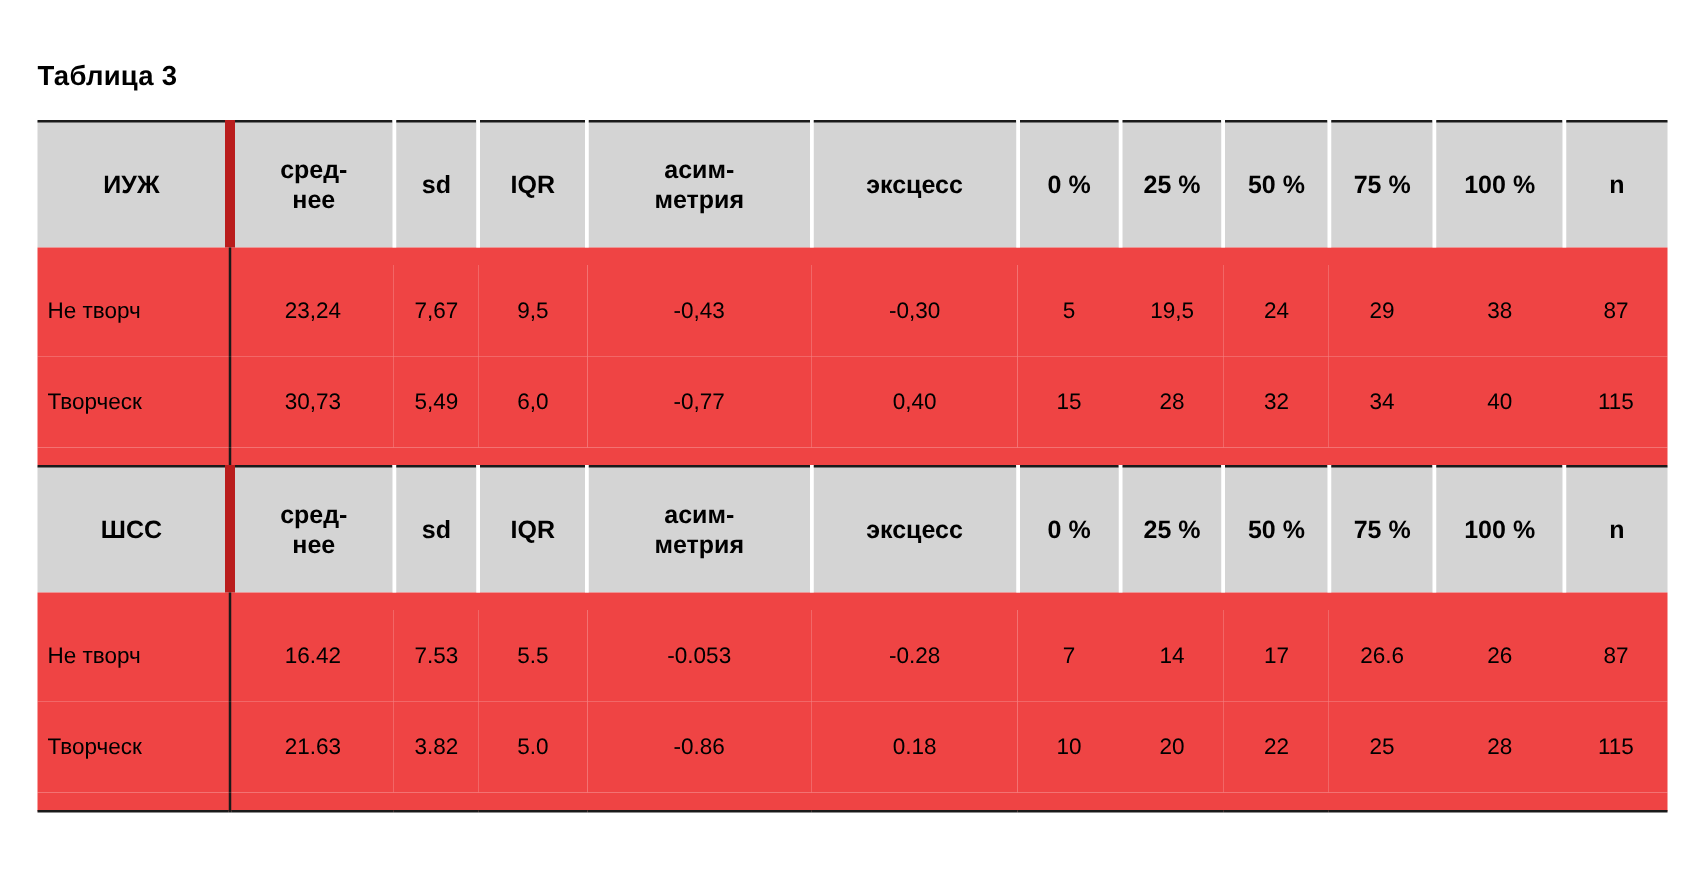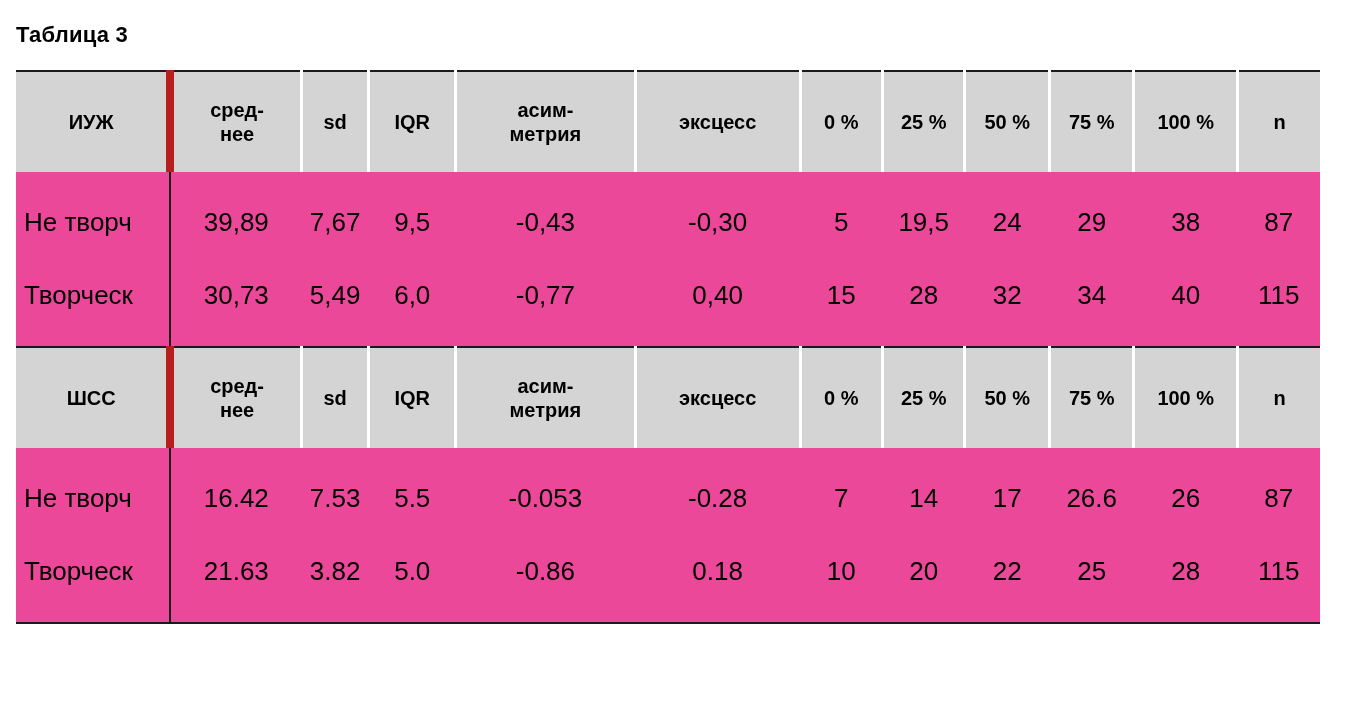--- a/index.html
+++ b/index.html
@@ -12,21 +12,22 @@
     height: 706px;
     font-family: "Liberation Sans", sans-serif;
     color: #000000;
     overflow: hidden;
   }
   .page {
     position: relative;
     width: 1364px;
     height: 644px;
     box-sizing: border-box;
-    padding: 22px 30px 0 16px;
+    padding: 22px 30px 0 30px;
+    margin-top: 26px;
   }
   .table-caption-number {
     font-size: 22px;
     font-weight: bold;
     letter-spacing: 0.2px;
     margin: 0 0 22px 0;
   }
   .table-caption-text {
     font-size: 21.5px;
     font-style: italic;
@@ -62,25 +63,25 @@
     line-height: 1.22;
     border-right: 3px solid #ffffff;
   }
   thead th:last-child {
     border-right: none;
   }
   thead th.label-col {
     border-right: 3px solid #ffffff;
   }
   tbody td {
-    font-size: 26px;
+    font-size: 18px;
     text-align: center;
     vertical-align: middle;
     height: 73px;
-    background: #ec4899;
+    background: #ef4444;
   }
   tbody td.label-col {
     text-align: left;
     padding-left: 8px;
     border-right: 2.5px solid #1a1a1a;
   }
   thead th.label-col {
     border-right: 8px solid #b91c1c;
   }
   .spacer-row td {
@@ -145,21 +146,21 @@
         <th>n</th>
       </tr>
     </thead>
     <tbody>
       <tr class="spacer-row">
         <td class="label-col"></td>
         <td colspan="11"></td>
       </tr>
       <tr>
         <td class="label-col">Не творч</td>
-        <td>39,89</td>
+        <td>23,24</td>
         <td>7,67</td>
         <td>9,5</td>
         <td>-0,43</td>
         <td>-0,30</td>
         <td>5</td>
         <td>19,5</td>
         <td>24</td>
         <td>29</td>
         <td>38</td>
         <td>87</td>

